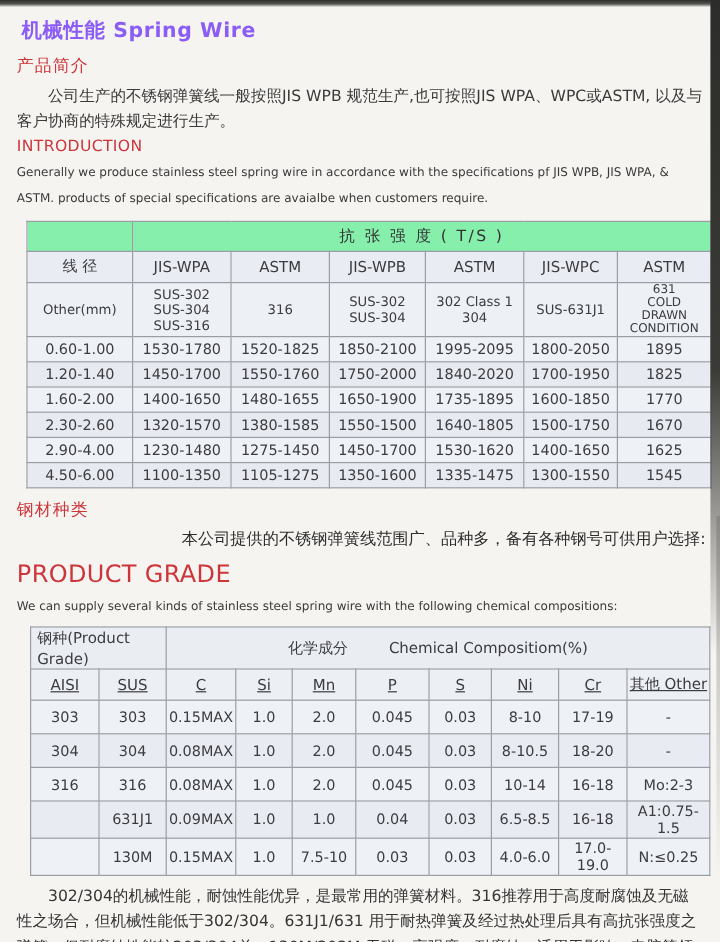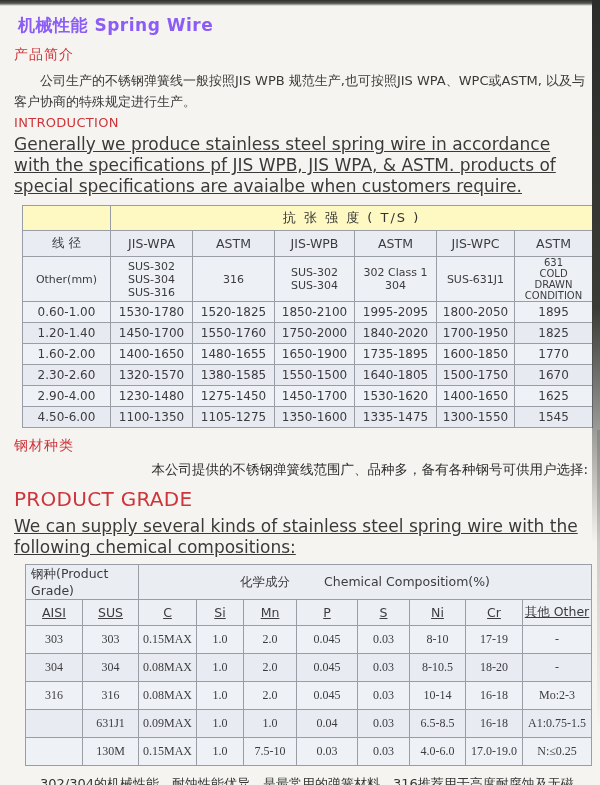--- a/index.html
+++ b/index.html
@@ -28,41 +28,41 @@
   .page-title{
     font-size:17px;font-weight:bold;color:#8b5cf6;
     margin:7px 0 0 4px;letter-spacing:.5px;
   }
   .h-red{color:#cd353b;text-align:left;font-weight:normal;}
   .h-cn{font-size:14px;margin-top:9px;letter-spacing:1px;}
   .h-en-sm{font-size:13px;margin-top:3px;letter-spacing:.3px;}
   .h-en-lg{font-size:20px;margin-top:8px;letter-spacing:.3px;}
   .para{font-size:13px;line-height:21px;color:#3a3a3a;margin:6px 2px 0 0;}
   .indent{text-indent:2em;}
-  .para-en{font-size:17px;line-height:21px;color:#3a3a3a;margin:4px 2px 0 0;text-decoration:underline;}
+  .para-en{font-size:10px;line-height:21px;color:#3a3a3a;margin:4px 2px 0 0;}
   .center-line{text-align:right;font-size:13.5px;font-weight:normal;color:#2d2d2d;margin-top:6px;}
 
   table{border-collapse:collapse;table-layout:fixed;}
   td,th{border:1px solid #989da6;text-align:center;vertical-align:middle;
         font-weight:normal;color:#3c3c40;overflow:hidden;}
   .tbl1{width:570px;margin:8px 0 0 8px;}
-  .tbl1 .t-title td{height:22px;font-size:13px;letter-spacing:2px;background:#fef9c3;color:#333;}
+  .tbl1 .t-title td{height:22px;font-size:13px;letter-spacing:2px;background:#86efac;color:#333;}
   .tbl1 .t-head td{height:23px;font-size:12.5px;background:#e9ecf2;}
   .tbl1 .t-sub td{font-size:11px;line-height:13px;padding:0 0;background:#edf0f4;white-space:pre-line;}
   .tbl1 .t-sub td.cond{font-size:10px;line-height:11px;}
   .tbl1 tbody tr td{height:18px;font-size:12px;}
   .tbl1 tbody tr:nth-child(odd) td{background:#eef1f5;}
   .tbl1 tbody tr:nth-child(even) td{background:#e7eaf0;}
   .corner{background:#eef1f5;}
 
   .tbl2{width:566px;margin:6px 0 0 11px;}
   .tbl2 .t-head1 td{height:23px;font-size:12.5px;background:#eaedf2;}
   .tbl2 .t-head1 td.grade{text-align:left;padding-left:5px;font-size:12.5px;}
   .tbl2 .t-head2 td{height:23px;font-size:12.5px;background:#eceff3;text-decoration:underline;}
-  .tbl2 tbody tr td{height:25px;font-size:12px;background:#eef1f5;font-family:Liberation Serif, serif;}
+  .tbl2 tbody tr td{height:25px;font-size:12px;background:#eef1f5;}
   .tbl2 tbody tr:nth-child(even) td{background:#e8ebf1;}
   .chem-cn{margin-right:34px;}
 
   .foot-cn{font-size:13px;line-height:21px;color:#353535;margin:7px 2px 0 0;}
 </style>
 </head>
 <body>
 
 <div class="page">
   <div class="edge-top"></div>

